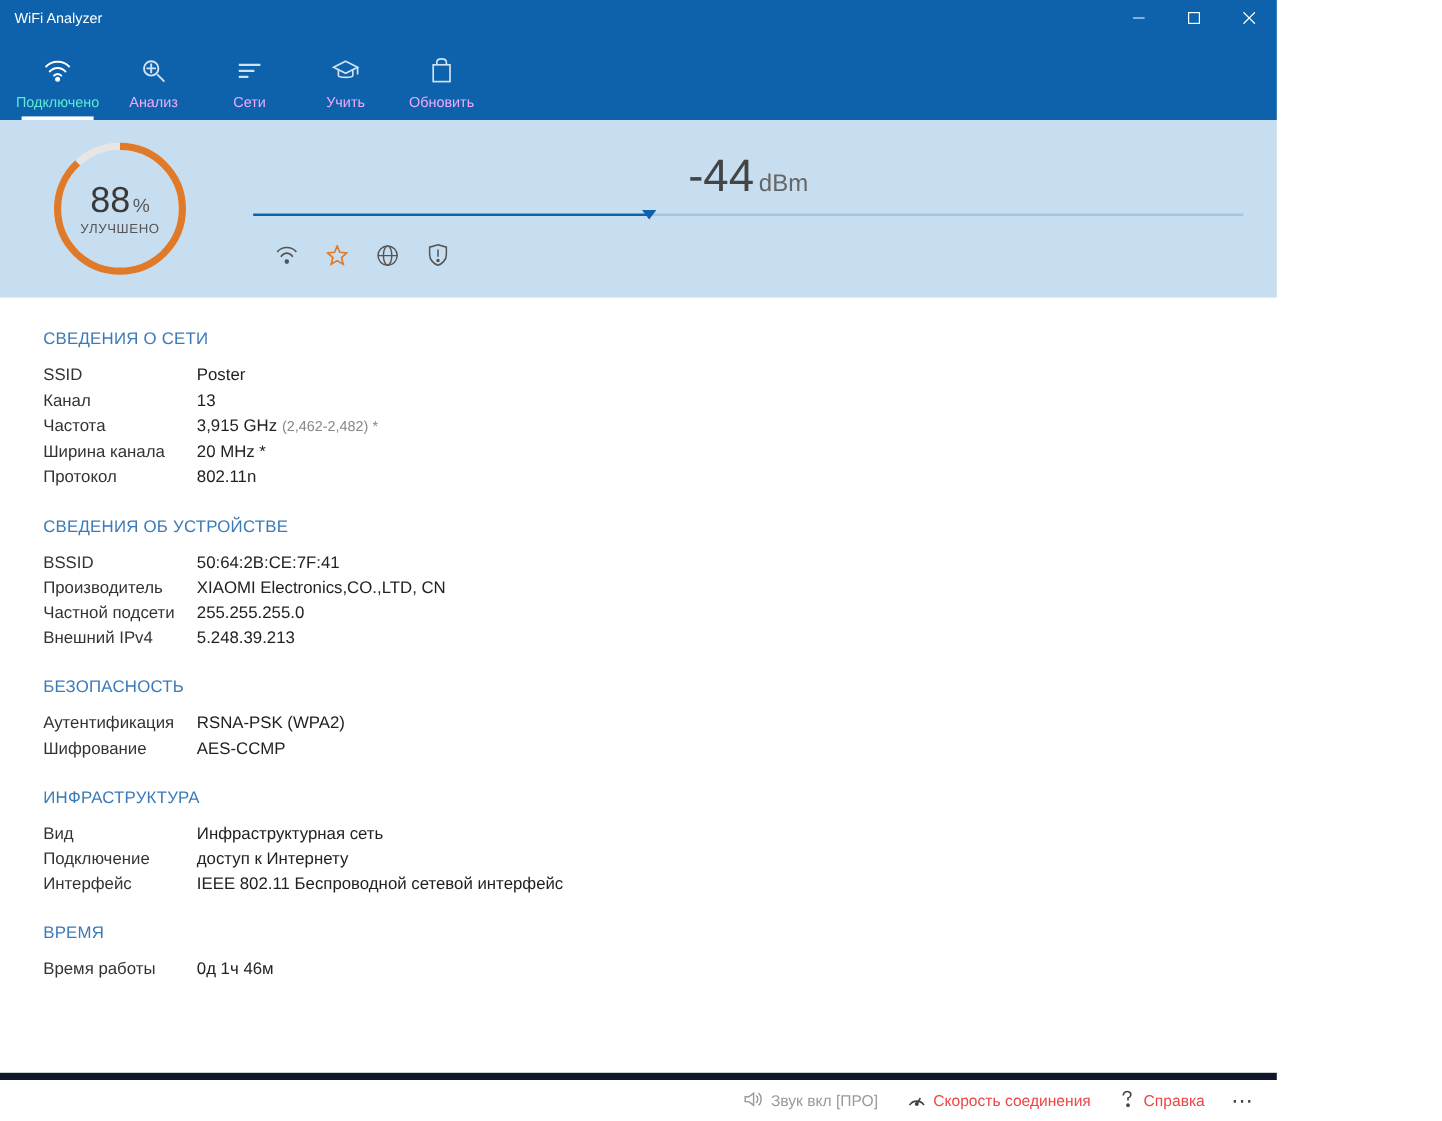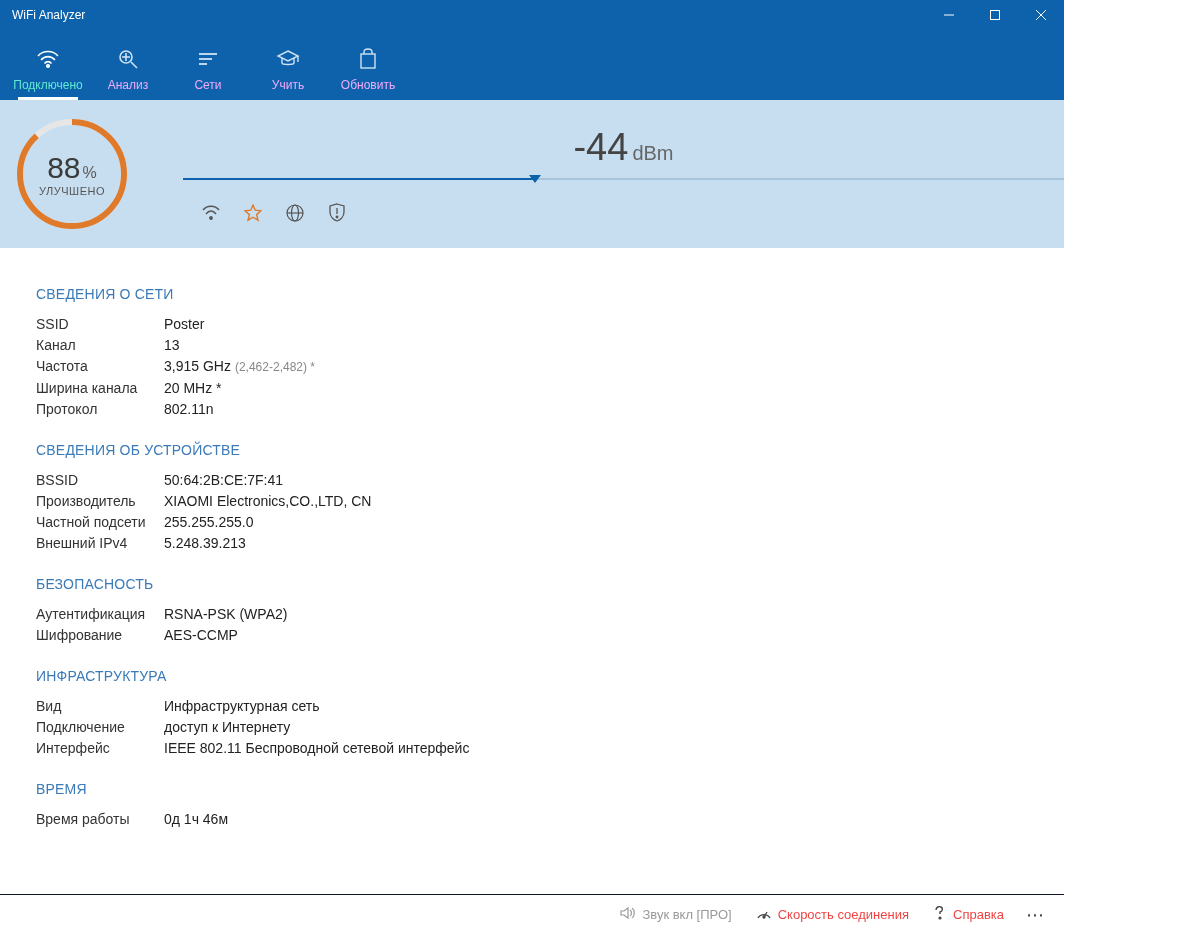--- a/index.html
+++ b/index.html
@@ -15,21 +15,21 @@
 
   
   .toolbar { background: #0d62ab; color: #fff; display: flex; padding: 10px 8px 0 8px; }
   .tool-item { width: 80px; display: flex; flex-direction: column; align-items: center; padding: 6px 0 8px 0; cursor: pointer; position: relative; }
   .tool-item .t-icon { height: 26px; display: flex; align-items: center; justify-content: center; }
   .tool-item .t-label { font-size: 12px; margin-top: 6px; color: #f0abfc; }
   .tool-item.active .t-label { color: #5eead4; }
   .tool-item.active::after { content: ""; position: absolute; bottom: 0; left: 10px; right: 10px; height: 3px; background: #fff; }
 
   
-  .header-strip { background: #c7def0; height: 148px; display: flex; align-items: center; padding: 0 0; position: relative; gap: 31px; }
+  .header-strip { background: #c7def0; height: 148px; display: flex; align-items: center; padding: 0 28px; position: relative; gap: 31px; }
   .gauge-wrap { width: 120px; height: 120px; position: relative; margin-left: 12px; }
   .gauge-wrap svg { transform: rotate(-90deg); }
   .gauge-text { position: absolute; inset: 0; display: flex; flex-direction: column; align-items: center; justify-content: center; }
   .gauge-val { font-size: 30px; color: #3a3a3a; font-weight: 300; }
   .gauge-pct { font-size: 16px; color: #5a5a5a; margin-left: 2px; font-weight: 300; }
   .gauge-sub { font-size: 11px; color: #555; letter-spacing: 0.5px; }
 
   .signal-area { flex: 1; margin-left: 20px; display: flex; flex-direction: column; }
   .signal-line { text-align: center; color: #555; font-weight: 300; }
   .signal-num { font-size: 38px; color: #444; }
@@ -37,28 +37,28 @@
   .slider { position: relative; height: 12px; margin-top: 4px; }
   .slider-track { position: absolute; left: 0; right: 0; top: 5px; height: 2px; background: #a6c4dc; }
   .slider-fill { position: absolute; left: 0; top: 5px; height: 2px; background: #0d62ab; }
   .slider-thumb { position: absolute; top: 2px; width: 0; height: 0; border-left: 6px solid transparent; border-right: 6px solid transparent; border-top: 8px solid #0d62ab; transform: translateX(-6px); }
   .mini-icons { display: flex; gap: 22px; margin-top: 18px; margin-left: 18px; }
   .mini-icons .mi { width: 20px; height: 20px; display: flex; align-items: center; justify-content: center; color: #555; }
 
   
   .content { flex: 1; overflow-y: auto; padding: 26px 36px 10px 36px; color: #333; }
   .section-title { font-size: 14px; color: #3a7ab8; margin-bottom: 12px; margin-top: 22px; font-weight: 400; letter-spacing: 0.2px; }
-  .section-title:first-child { margin-top: 12px; }
+  .section-title:first-child { margin-top: 0; }
   .kv-row { display: flex; font-size: 14px; line-height: 21px; }
   .kv-label { width: 128px; color: #333; }
   .kv-value { color: #222; }
   .kv-value .muted { color: #888; font-size: 12px; margin-left: 4px; text-align: right; }
 
   
-  .bottombar { height: 40px; border-top: 1px solid #0f172a; background: #fff; display: flex; align-items: center; justify-content: flex-end; padding: 0 10px; gap: 4px; }
+  .bottombar { height: 40px; border-top: 6px solid #0f172a; background: #fff; display: flex; align-items: center; justify-content: flex-end; padding: 0 10px; gap: 4px; }
   .bb-item { display: flex; align-items: center; gap: 6px; font-size: 13px; color: #ef4444; padding: 6px 10px; cursor: pointer; }
   .bb-item.muted { color: #9a9a9a; }
   .bb-more { font-size: 18px; letter-spacing: 2px; color: #444; padding: 0 8px; cursor: pointer; }
 </style>
 </head>
 <body>
 
 <div class="window">
 
   <div class="titlebar">

